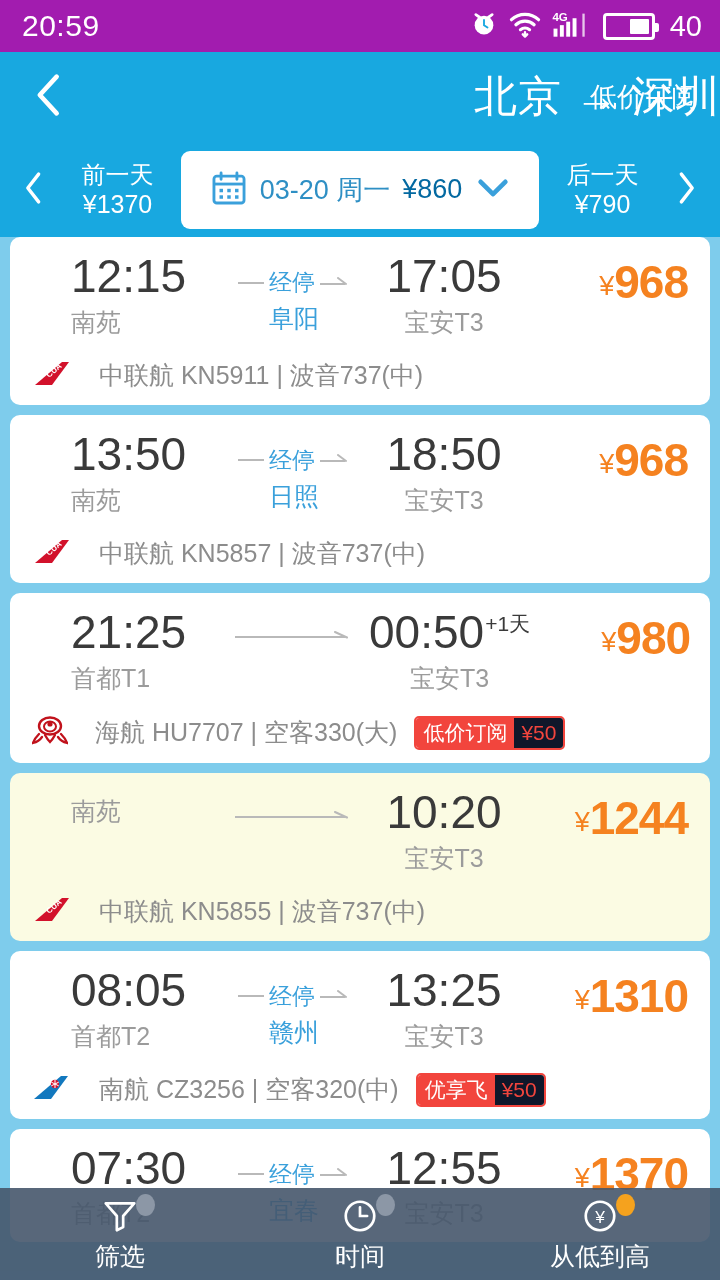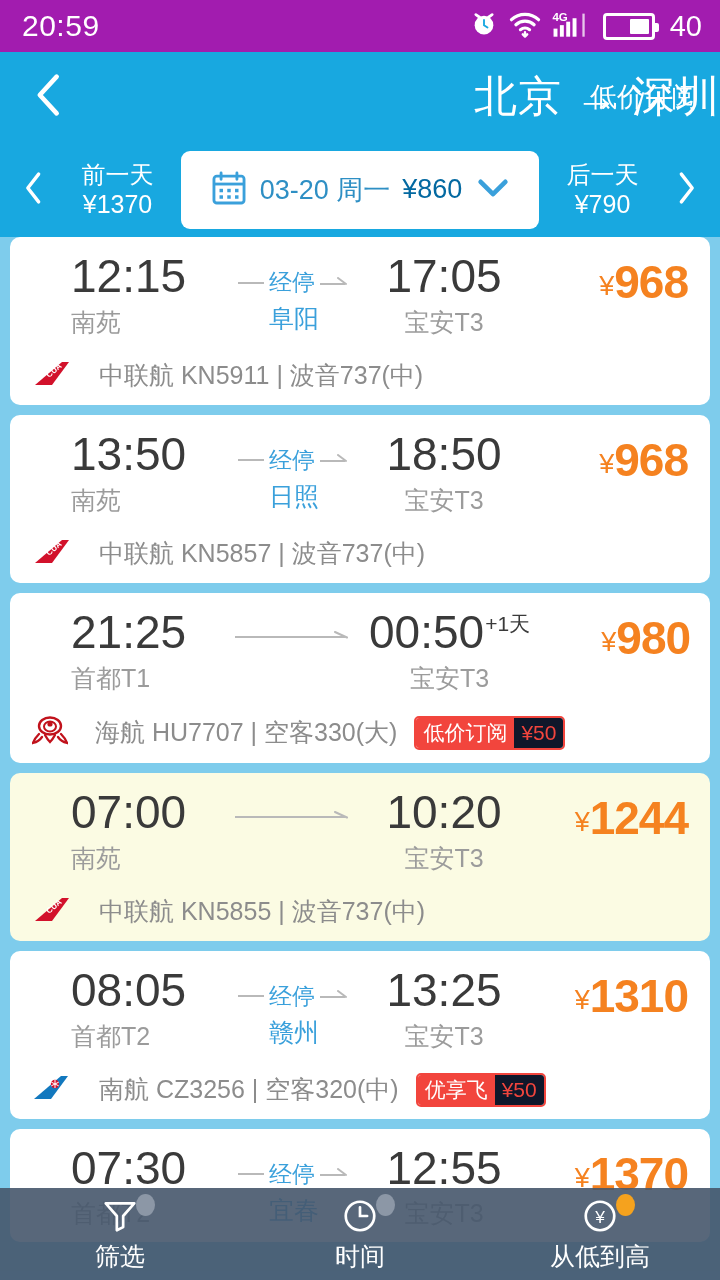--- a/index.html
+++ b/index.html
@@ -333,21 +333,20 @@
         <span class="badge">
           <span class="badge-l">低价订阅</span>
           <span class="badge-r">¥50</span>
         </span>
       </div>
     </div>
     <div class="card highlight">
       <div class="row-top">
         <div class="seg">
           <div class="endpoint dep">
-            <div class="time">07:00</div>
             <div class="airport">南苑</div>
           </div>
           <div class="mid">
             <div class="direct-arrow">
               <svg width="118" height="14" viewBox="0 0 118 14">
                 <path d="M0 6h110" stroke="#B9B9B9" stroke-width="2"></path>
                 <path d="M100 1l12 5.5" stroke="#B9B9B9" stroke-width="2" fill="none" stroke-linecap="round"></path>
               </svg>
             </div>
           </div>

